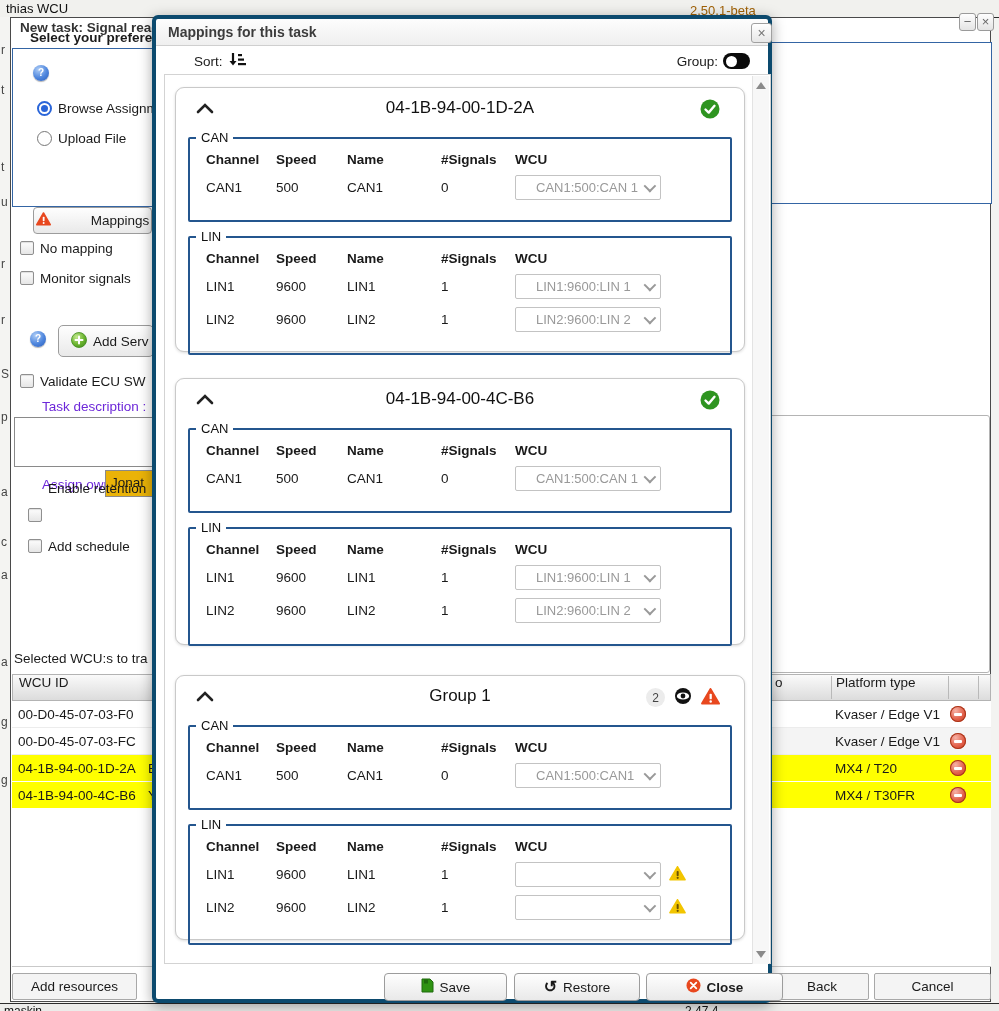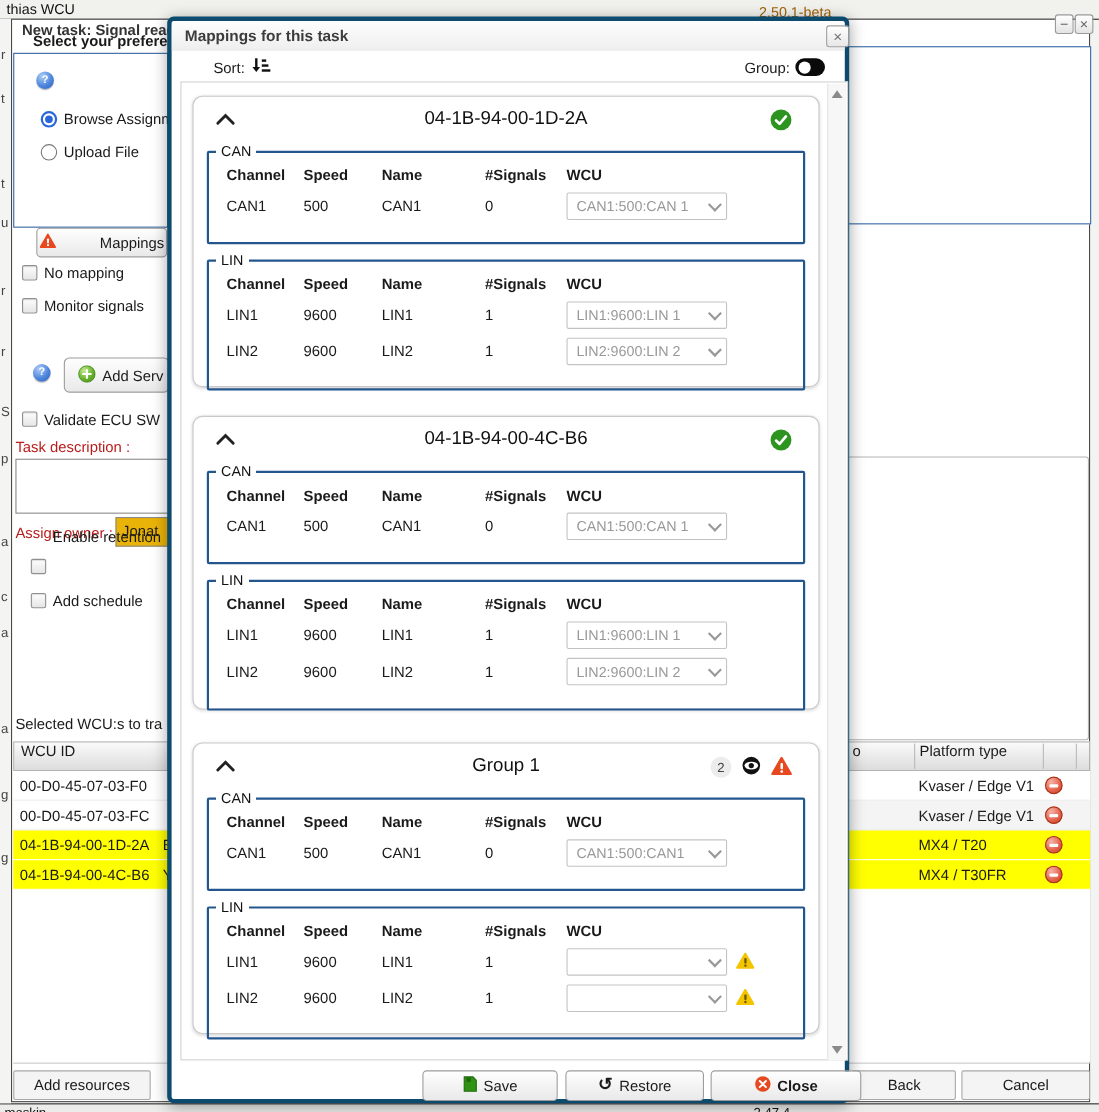--- a/index.html
+++ b/index.html
@@ -42,21 +42,21 @@
        border-radius:50%;background:#2a65d9;}
   .lbl{position:absolute;white-space:nowrap;font-size:13.5px;}
   .btn{background:linear-gradient(#fefefe,#e9e9e9);border:1px solid #9c9c9c;border-radius:4px;
        box-sizing:border-box;display:flex;align-items:center;justify-content:center;gap:6px;
        font-size:13.5px;color:#1a1a1a;}
   .flatbtn{background:#f4f4f4;border:1px solid #a8a8a8;border-radius:2px;box-sizing:border-box;
        display:flex;align-items:center;justify-content:center;font-size:13.5px;}
   .cb{position:absolute;width:14px;height:14px;border:1px solid #8f8f8f;border-radius:2px;
        background:linear-gradient(#fdfdfd,#e6e6e6);box-shadow:inset 0 1px 1px rgba(0,0,0,.12);
        box-sizing:border-box;}
-  .orange{color:#b91c1c;}
+  .orange{color:#6d28d9;margin-left:28px;}
   .textarea{position:absolute;background:#fff;border:1px solid #8a8a8a;box-sizing:border-box;}
   .tinput{position:absolute;background:#eab308;border:1px solid #8a8a8a;box-sizing:border-box;
        padding:4px 0 0 5px;font-size:13.5px;overflow:hidden;white-space:nowrap;}
   
   .gtable{position:absolute;background:#fff;}
   .gth{height:27px;background:linear-gradient(#fafafa,#dcdcdc);border:1px solid #b3b3b3;
        box-sizing:border-box;font-size:13.5px;display:flex;position:relative;}
   .gtr{height:27px;display:flex;align-items:center;font-size:13.5px;position:relative;
        border-bottom:1px solid #ececec;box-sizing:border-box;background:#fff;}
   .gtr.stripe{background:#f4f4f4;}
@@ -104,21 +104,21 @@
   .card-status{position:absolute;right:24px;top:11px;display:flex;align-items:center;gap:9px;}
   fieldset.netfs{border:2px solid #24568e;border-radius:2px;margin:0 12px 7px 12px;padding:0 8px 4px 0;}
   fieldset.netfs legend{font-size:13px;color:#111;padding:0 5px;margin-left:6px;}
   .trow{display:grid;grid-template-columns:70px 71px 94px 74px 1fr;padding-left:16px;
        align-items:center;font-size:13.5px;}
   .trow.head{height:24px;margin-top:2px;font-weight:bold;}
   .trow.data{height:33px;}
   .wcucell{display:flex;align-items:center;gap:8px;}
   .selbox{width:146px;height:25px;border:1px solid #c3c3c3;border-radius:2px;background:#fff;
        color:#999;font-size:13px;display:flex;align-items:center;justify-content:space-between;
-       padding:0 7px 0 8px;box-sizing:border-box;}
+       padding:0 7px 0 20px;box-sizing:border-box;}
   .chev-v{width:7px;height:7px;border-right:2px solid #999;border-bottom:2px solid #999;
        transform:rotate(45deg) translateY(-2px);}
   .badge{width:19px;height:19px;border-radius:50%;background:#ececec;color:#444;font-size:12px;
        display:flex;align-items:center;justify-content:center;}
   
   .m-btn{position:absolute;top:954px;height:28px;}
   .ticon{display:inline-block;}
 </style>
 </head>
 <body>

